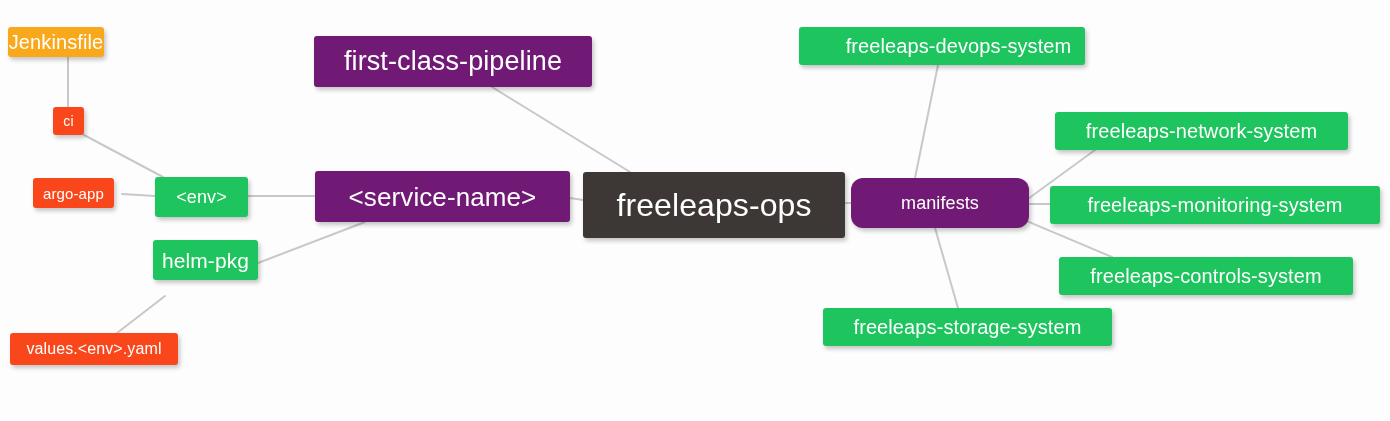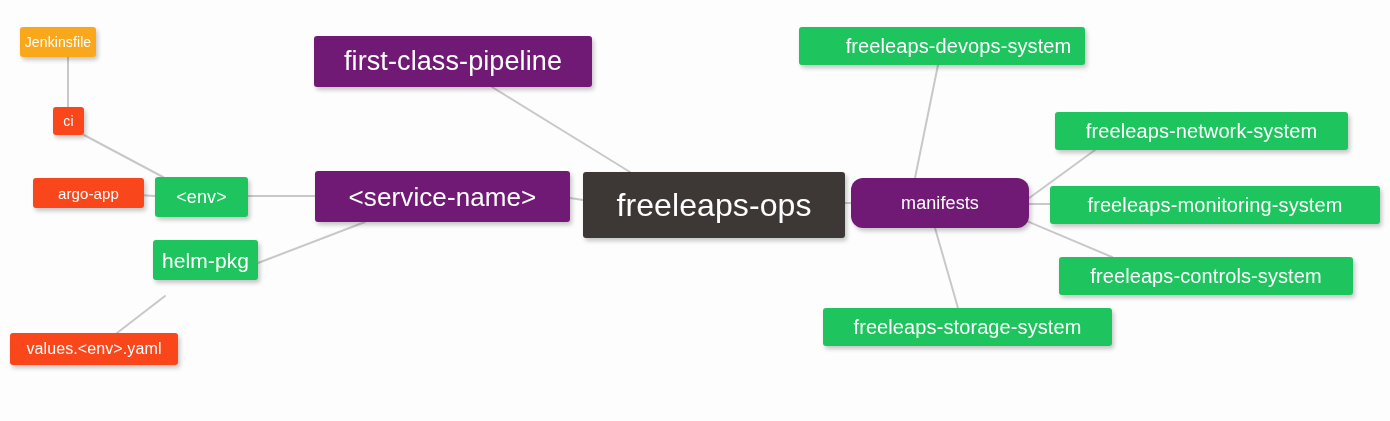--- a/index.html
+++ b/index.html
@@ -45,27 +45,27 @@
       <line x1="570" y1="198" x2="583" y2="200" stroke="#c8c8c8" stroke-width="2" stroke-linecap="round"></line>
       <line x1="492" y1="87" x2="630" y2="172" stroke="#c8c8c8" stroke-width="2" stroke-linecap="round"></line>
       <line x1="845" y1="203" x2="851" y2="203" stroke="#c8c8c8" stroke-width="2" stroke-linecap="round"></line>
       <line x1="915" y1="178" x2="938" y2="65" stroke="#c8c8c8" stroke-width="2" stroke-linecap="round"></line>
       <line x1="1010" y1="212" x2="1095" y2="150" stroke="#c8c8c8" stroke-width="2" stroke-linecap="round"></line>
       <line x1="1010" y1="204" x2="1050" y2="204" stroke="#c8c8c8" stroke-width="2" stroke-linecap="round"></line>
       <line x1="1010" y1="214" x2="1112" y2="257" stroke="#c8c8c8" stroke-width="2" stroke-linecap="round"></line>
       <line x1="935" y1="228" x2="958" y2="308" stroke="#c8c8c8" stroke-width="2" stroke-linecap="round"></line>
     </svg>
   <div id="node-layer">
-      <div class="node c-orange" style="left: 20px; top: 27px; width: 76px; height: 30px; font-size: 14px;">
+      <div class="node c-orange" style="left: 8px; top: 27px; width: 96px; height: 30px; font-size: 20px;">
         <span>Jenkinsfile</span>
       </div>
       <div class="node c-red" style="left: 53px; top: 107px; width: 31px; height: 28px; font-size: 14px;">
         <span>ci</span>
       </div>
-      <div class="node c-red" style="left: 33px; top: 178px; width: 111px; height: 30px; font-size: 15px;">
+      <div class="node c-red" style="left: 33px; top: 178px; width: 81px; height: 30px; font-size: 15px;">
         <span>argo-app</span>
       </div>
       <div class="node c-green" style="left: 155px; top: 177px; width: 93px; height: 40px; font-size: 18px;">
         <span>&lt;env&gt;</span>
       </div>
       <div class="node c-green" style="left: 153px; top: 240px; width: 105px; height: 40px; font-size: 21px;">
         <span>helm-pkg</span>
       </div>
       <div class="node c-red" style="left: 10px; top: 333px; width: 168px; height: 32px; font-size: 16px;">
         <span>values.&lt;env&gt;.yaml</span>

